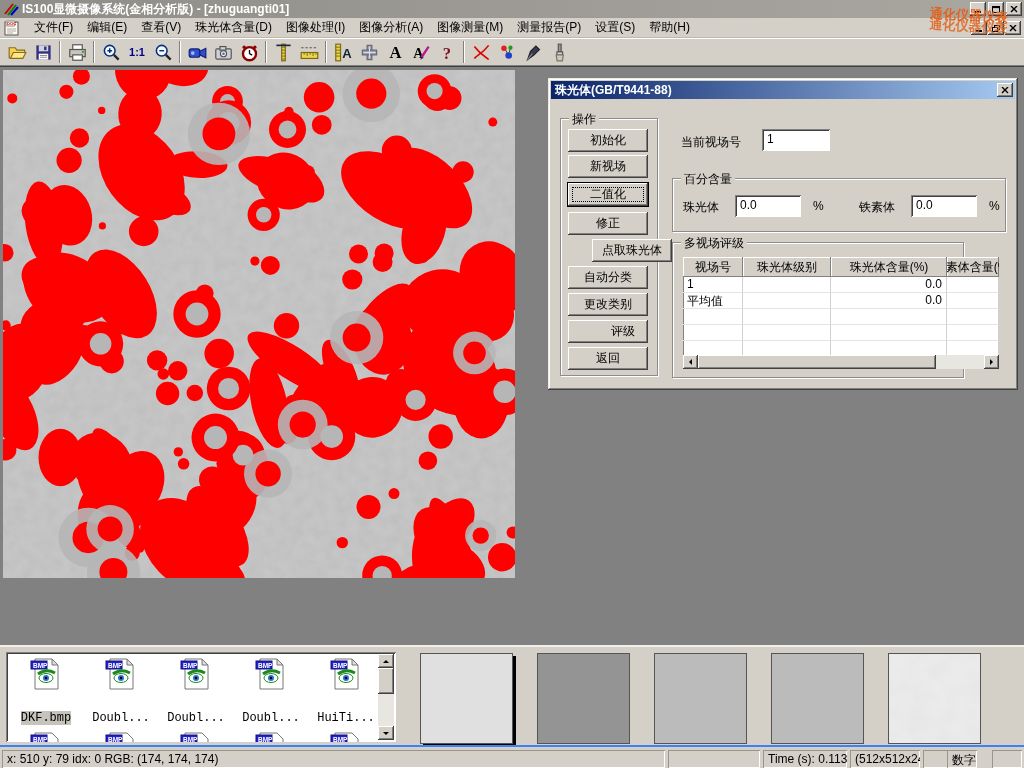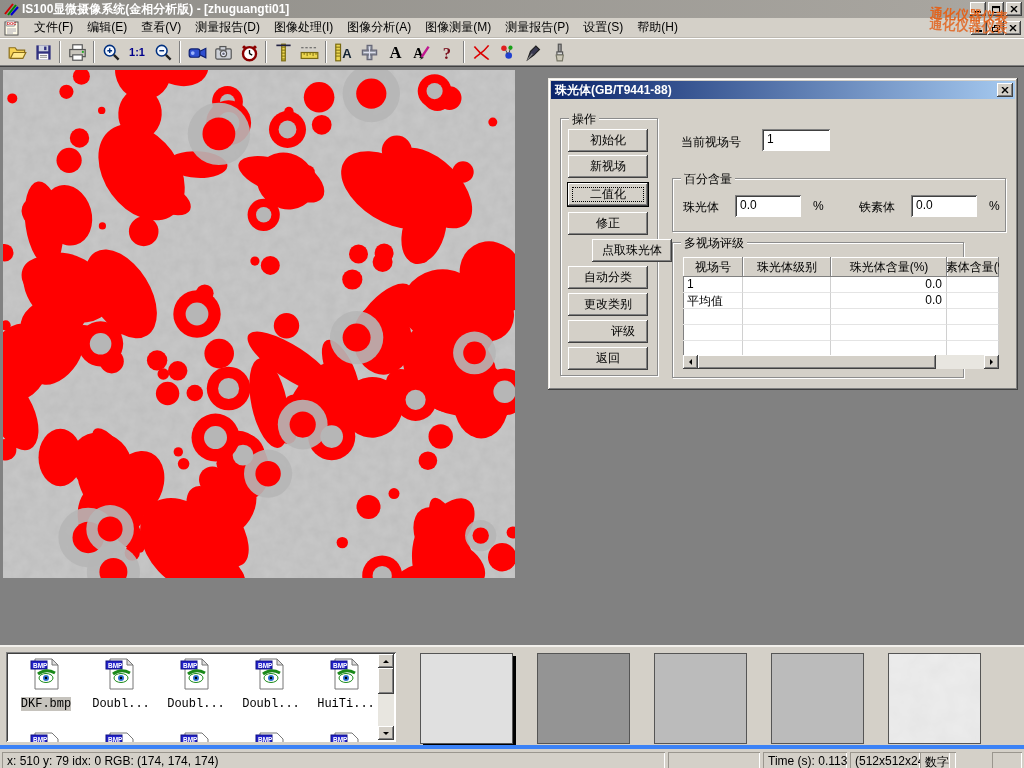--- a/index.html
+++ b/index.html
@@ -75,30 +75,30 @@
   .a-right { border-left-color:#000;  margin-right:-3px; }
   .a-up    { border-bottom-color:#000; margin-top:-3px; }
   .a-down  { border-top-color:#000;   margin-bottom:-3px; }
 
   
   .bottompanel { left:0; top:645px; width:1024px; height:100px; background:#d4d0c8; border-top:2px solid #f2f0ec; }
   .filepanel { position:absolute; left:6px; top:5px; width:390px; height:90px; background:#fff;
     box-shadow: inset 1px 1px #808080, inset -1px -1px #fff, inset 2px 2px #404040; overflow:hidden; }
   .fileitem { position:absolute; top:4px; width:72px; text-align:center; }
   .fileitem .bmpicon { width:36px; height:36px; margin:0 auto; }
-  .fname { display:inline-block; margin-top:2px; font-family:"Liberation Mono","DejaVu Sans Mono",monospace; font-size:12px; white-space:nowrap; }
+  .fname { display:inline-block; margin-top:16px; font-family:"Liberation Mono","DejaVu Sans Mono",monospace; font-size:12px; white-space:nowrap; }
   .fname.sel { background:#c6c3bd; }
   .vscroll { position:absolute; right:2px; top:2px; bottom:2px; width:16px; background:#e8e6e0; }
   .thumbs { position:absolute; left:420px; top:6px; display:flex; gap:24px; }
   .thumb { width:93px; height:91px; border:1px solid #555; background:#909090; }
   .thumb svg { width:100%; height:100%; display:block; }
   .thumb.sel { box-shadow: 3px 3px 0 #000; }
 
   
-  .statusbar { left:0; top:745px; width:1024px; height:23px; background:#d4d0c8; border-top:4px solid #3b82f6; }
+  .statusbar { left:0; top:745px; width:1024px; height:23px; background:#d4d0c8; border-top:2px solid #3b82f6; }
   .spanel { position:absolute; top:3px; height:18px; background:#d4d0c8; font-size:12px;
     box-shadow: inset 1px 1px #9a968e, inset -1px -1px #fff; padding:2px 5px 0 5px; white-space:nowrap; overflow:hidden; }
 
   .watermark { left:930px; top:7px; width:96px; color:#e2641e; font-weight:bold; font-size:13px;
     transform:rotate(3deg); z-index:60; text-shadow:0 11px 0 rgba(226,100,30,.85); pointer-events:none; }
 </style>
 </head>
 <body>
 
 <div class="abs titlebar">
@@ -132,21 +132,21 @@
 <div class="abs menubar">
   <svg class="docicon" viewBox="0 0 18 16">
     <rect x="2" y="2" width="13" height="13" fill="#fffbe8" stroke="#555"></rect>
     <rect x="3" y="1" width="9" height="5" rx="1" fill="#fff" stroke="#888"></rect>
     <text x="4" y="5" font-size="4.2" fill="#c00" font-weight="bold">DOC</text>
     <path d="M4 9 h9 M4 11 h9 M4 13 h6" stroke="#99a" stroke-width="0.8"></path>
   </svg>
   <span class="menuitem">文件(F)</span>
   <span class="menuitem">编辑(E)</span>
   <span class="menuitem">查看(V)</span>
-  <span class="menuitem">测量报告(D)</span>
+  <span class="menuitem">珠光体含量(D)</span>
   <span class="menuitem">图像处理(I)</span>
   <span class="menuitem">图像分析(A)</span>
   <span class="menuitem">图像测量(M)</span>
   <span class="menuitem">测量报告(P)</span>
   <span class="menuitem">设置(S)</span>
   <span class="menuitem">帮助(H)</span>
 </div>
 <div class="mdibtns">
   <div class="wbtn">
       <svg viewBox="0 0 8 7">
@@ -783,15 +783,15 @@
       </filter>
   </defs>
 </svg>
 
 <div class="abs statusbar">
   <div class="spanel" style="left:2px;   width:663px;">x: 510 y: 79  idx: 0  RGB: (174, 174, 174)</div>
   <div class="spanel" style="left:668px; width:92px;"></div>
   <div class="spanel" style="left:763px; width:84px;">Time (s): 0.113</div>
   <div class="spanel" style="left:850px; width:70px;">(512x512x24)</div>
   <div class="spanel" style="left:923px; width:33px;"></div>
-  <div class="spanel" style="left:920px; width:30px;text-align:center;">数字</div>
+  <div class="spanel" style="left:947px; width:30px;text-align:center;">数字</div>
   <div class="spanel" style="left:992px; width:30px;"></div>
 </div>
 
 </body></html>

